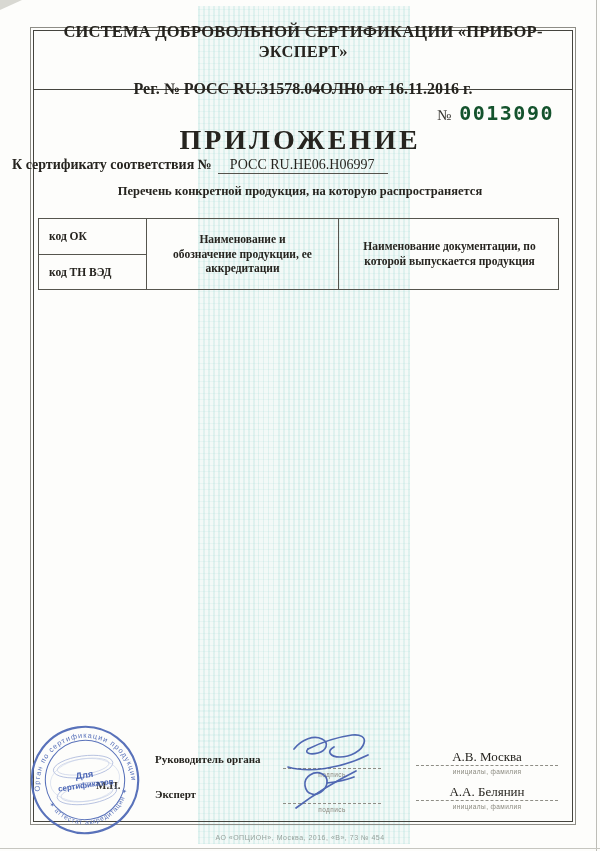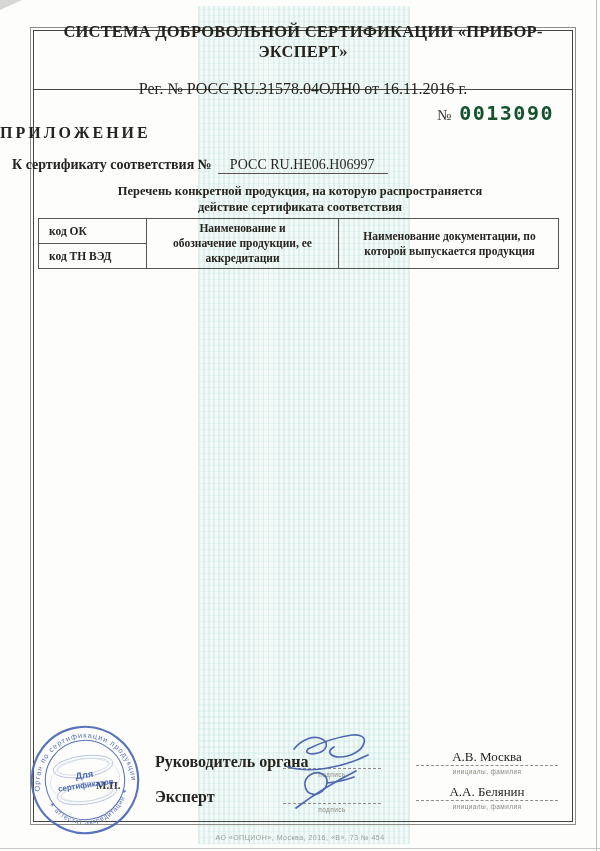--- a/index.html
+++ b/index.html
@@ -27,53 +27,53 @@
     position:absolute; left:33px; top:30px; width:540px; height:792px;
     border:1.7px solid #45443e; outline:1px solid #8e8d86; outline-offset:2px;
   }
   .header-box {
     position:absolute; left:33px; top:30px; width:540px; height:60px;
     border-bottom:1.7px solid #45443e;
     display:flex; flex-direction:column; justify-content:center; gap:18px;
     text-align:center;
   }
   .header-line1 { font-size:16.5px; font-weight:bold; letter-spacing:.2px; }
-  .header-line2 { font-size:16px;  font-weight:normal; }
+  .header-line2 { font-size:16px;  font-weight:bold; }
   .serial { position:absolute; top:101px; right:46px; white-space:nowrap; }
   .serial .pfx { font-size:15px; color:#35332e; margin-right:8px; }
   .serial .num {
     font-family:"DejaVu Sans Mono",monospace; font-size:20px; font-weight:bold;
     color:#14532d; letter-spacing:1.5px;
   }
   .title {
-    position:absolute; top:124px; left:0; width:100%; 
-    font-size:16px; font-weight:bold; letter-spacing:3px;
+    position:absolute; top:124px; left:0; width:100%; text-align:center;
+    font-size:28px; font-weight:bold; letter-spacing:3px;
   }
   .cert-line { position:absolute; top:157px; left:12px; width:100%; text-align:left; font-size:14px; }
   .cert-line .lbl { font-weight:bold; }
   .cert-line .val { border-bottom:1px solid #55534c; padding:0 14px 1px 12px; margin-left:6px; }
   .descr {
     position:absolute; top:184px; left:0; width:100%; text-align:center;
     font-size:12.5px; font-weight:bold; line-height:1.25;
   }
   
   .tbl {
-    position:absolute; left:38px; top:218px; width:521px; height:51px;
+    position:absolute; left:38px; top:218px; width:521px; height:72px;
     display:grid; grid-template-columns:107px 192px 222px;
     border:1.2px solid #56554e; font-size:11.5px; font-weight:600;
   }
   .tbl .c1 { display:flex; flex-direction:column; }
   .tbl .c1 .cell { flex:1; display:flex; align-items:center; padding-left:10px; }
   .tbl .c1 .cell:first-child { border-bottom:1px solid #56554e; }
   .tbl .c2, .tbl .c3 {
     border-left:1px solid #56554e; display:flex; align-items:center; justify-content:center;
     text-align:center; padding:2px 20px; line-height:1.3;
   }
   
-  .role { position:absolute; left:155px; font-size:16px; font-weight:bold; white-space:nowrap; }
+  .role { position:absolute; left:155px; font-size:11px; font-weight:bold; white-space:nowrap; }
   .role1 { top:753px; } .role2 { top:788px; }
   .sline { position:absolute; border-bottom:1px dashed #8f8e86; }
   .sline1 { left:283px; top:768px; width:98px; }
   .sline2 { left:283px; top:803px; width:98px; }
   .nline1 { left:416px; top:765px; width:142px; }
   .nline2 { left:416px; top:800px; width:142px; }
   .cap {
     position:absolute; text-align:center; font-family:"Liberation Sans",sans-serif;
     font-size:6.5px; color:#8a897f; letter-spacing:.4px;
   }
@@ -116,21 +116,20 @@
   </div>
 
   <div class="title">ПРИЛОЖЕНИЕ</div>
 
   <div class="cert-line">
     <span class="lbl">К сертификату соответствия №</span><span class="val">РОСС RU.НЕ06.Н06997</span>
   </div>
 
   <div class="descr">
     <div>Перечень конкретной продукция,  на которую распространяется</div>
-    <div>действие сертификата соответствия</div>
   </div>
 
   <div class="tbl">
     <div class="c1">
       <div class="cell">код ОК</div>
       <div class="cell">код ТН ВЭД</div>
     </div>
     <div class="c2">Наименование и обозначение продукции, ее аккредитации</div>
     <div class="c3">Наименование документации, по которой выпускается продукция</div>
   </div>

